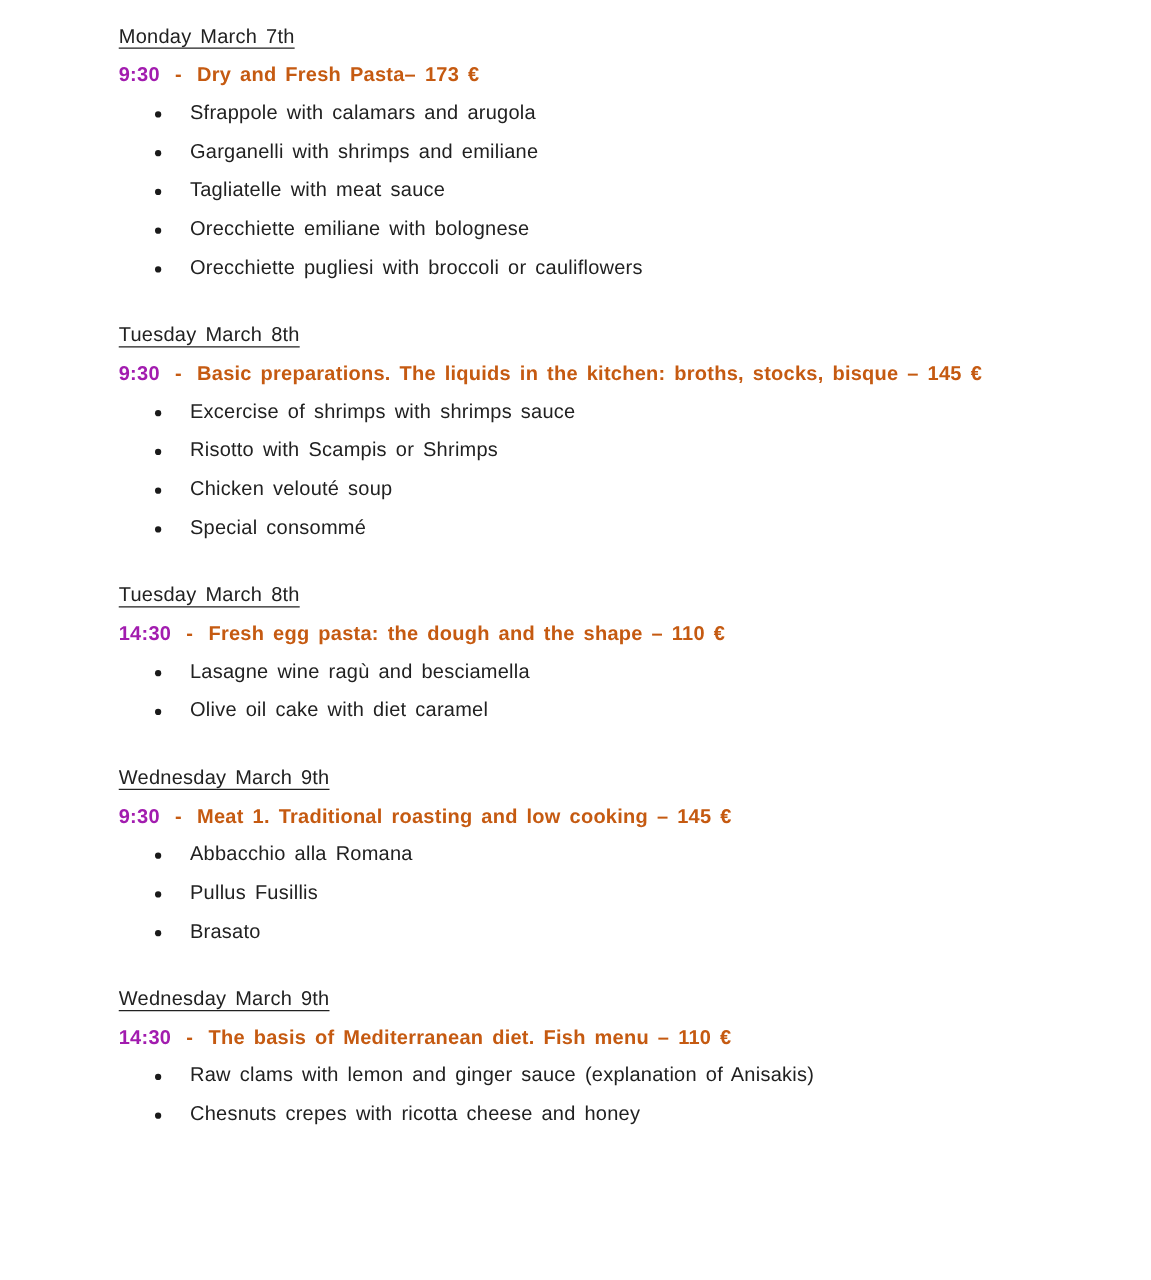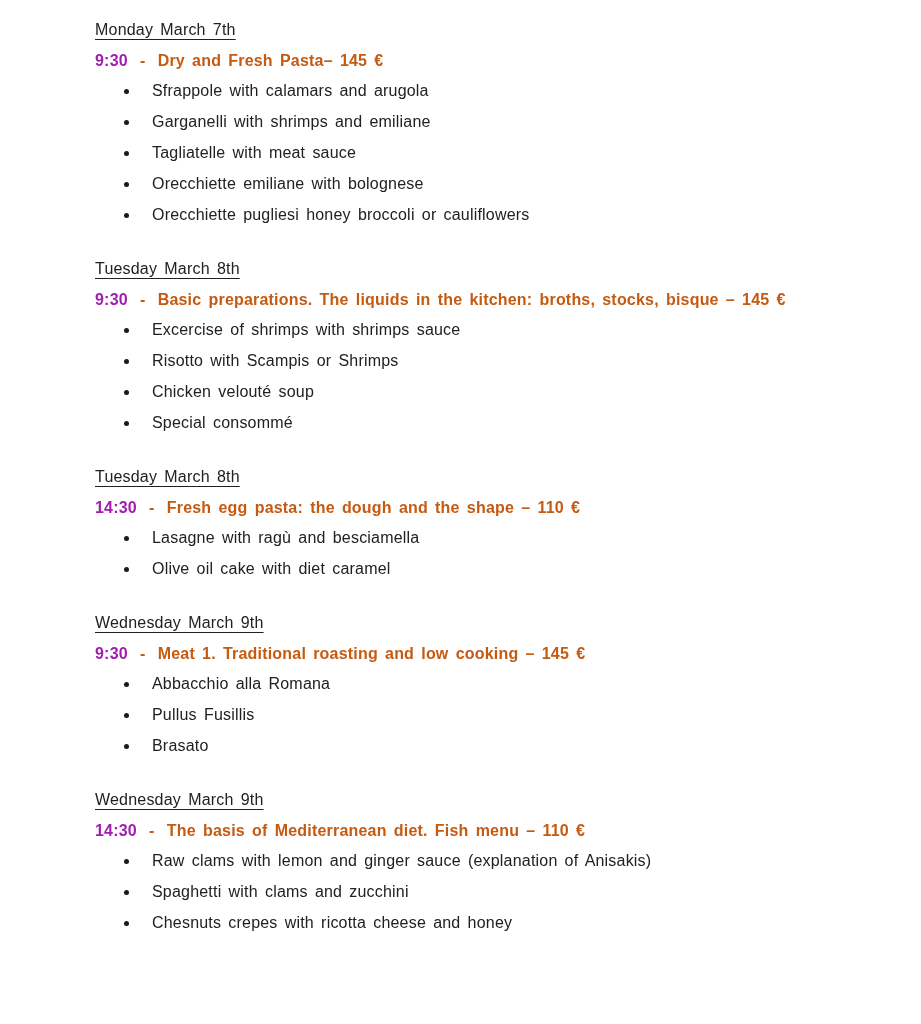--- a/index.html
+++ b/index.html
@@ -75,28 +75,28 @@
   }
 </style>
 </head>
 <body>
 
 <div class="page">
 
   <section class="course">
     <div class="date-row"><span class="date">Monday March 7th</span></div>
     <p class="course-line">
-      <span class="time">9:30 </span><span class="sep">- </span><span class="title">Dry and Fresh Pasta– 145 €</span>
+      <span class="time">9:30 </span><span class="sep">- </span><span class="title">Dry and Fresh Pasta– 173 €</span>
     </p>
     <ul class="dishes">
       <li>Sfrappole with calamars and arugola</li>
       <li>Garganelli with shrimps and emiliane</li>
       <li>Tagliatelle with meat sauce</li>
       <li>Orecchiette emiliane with bolognese</li>
-      <li>Orecchiette pugliesi honey broccoli or cauliflowers</li>
+      <li>Orecchiette pugliesi with broccoli or cauliflowers</li>
     </ul>
   </section>
 
   <section class="course">
     <div class="date-row"><span class="date">Tuesday March 8th</span></div>
     <p class="course-line">
       <span class="time">9:30 </span><span class="sep">- </span><span class="title">Basic preparations. The liquids in the kitchen: broths, stocks, bisque – 145 €</span>
     </p>
     <ul class="dishes">
       <li>Excercise of shrimps with shrimps sauce</li>
@@ -105,21 +105,21 @@
       <li>Special consommé</li>
     </ul>
   </section>
 
   <section class="course">
     <div class="date-row"><span class="date">Tuesday March 8th</span></div>
     <p class="course-line">
       <span class="time">14:30 </span><span class="sep">- </span><span class="title">Fresh egg pasta: the dough and the shape – 110 €</span>
     </p>
     <ul class="dishes">
-      <li>Lasagne with ragù and besciamella</li>
+      <li>Lasagne wine ragù and besciamella</li>
       <li>Olive oil cake with diet caramel</li>
     </ul>
   </section>
 
   <section class="course">
     <div class="date-row"><span class="date">Wednesday March 9th</span></div>
     <p class="course-line">
       <span class="time">9:30 </span><span class="sep">- </span><span class="title">Meat 1. Traditional roasting and low cooking – 145 €</span>
     </p>
     <ul class="dishes">
@@ -129,18 +129,17 @@
     </ul>
   </section>
 
   <section class="course">
     <div class="date-row"><span class="date">Wednesday March 9th</span></div>
     <p class="course-line">
       <span class="time">14:30 </span><span class="sep">- </span><span class="title">The basis of Mediterranean diet. Fish menu – 110 €</span>
     </p>
     <ul class="dishes">
       <li>Raw clams with lemon and ginger sauce (explanation of Anisakis)</li>
-      <li>Spaghetti with clams and zucchini</li>
       <li>Chesnuts crepes with ricotta cheese and honey</li>
     </ul>
   </section>
 
 </div>
 
 </body></html>

